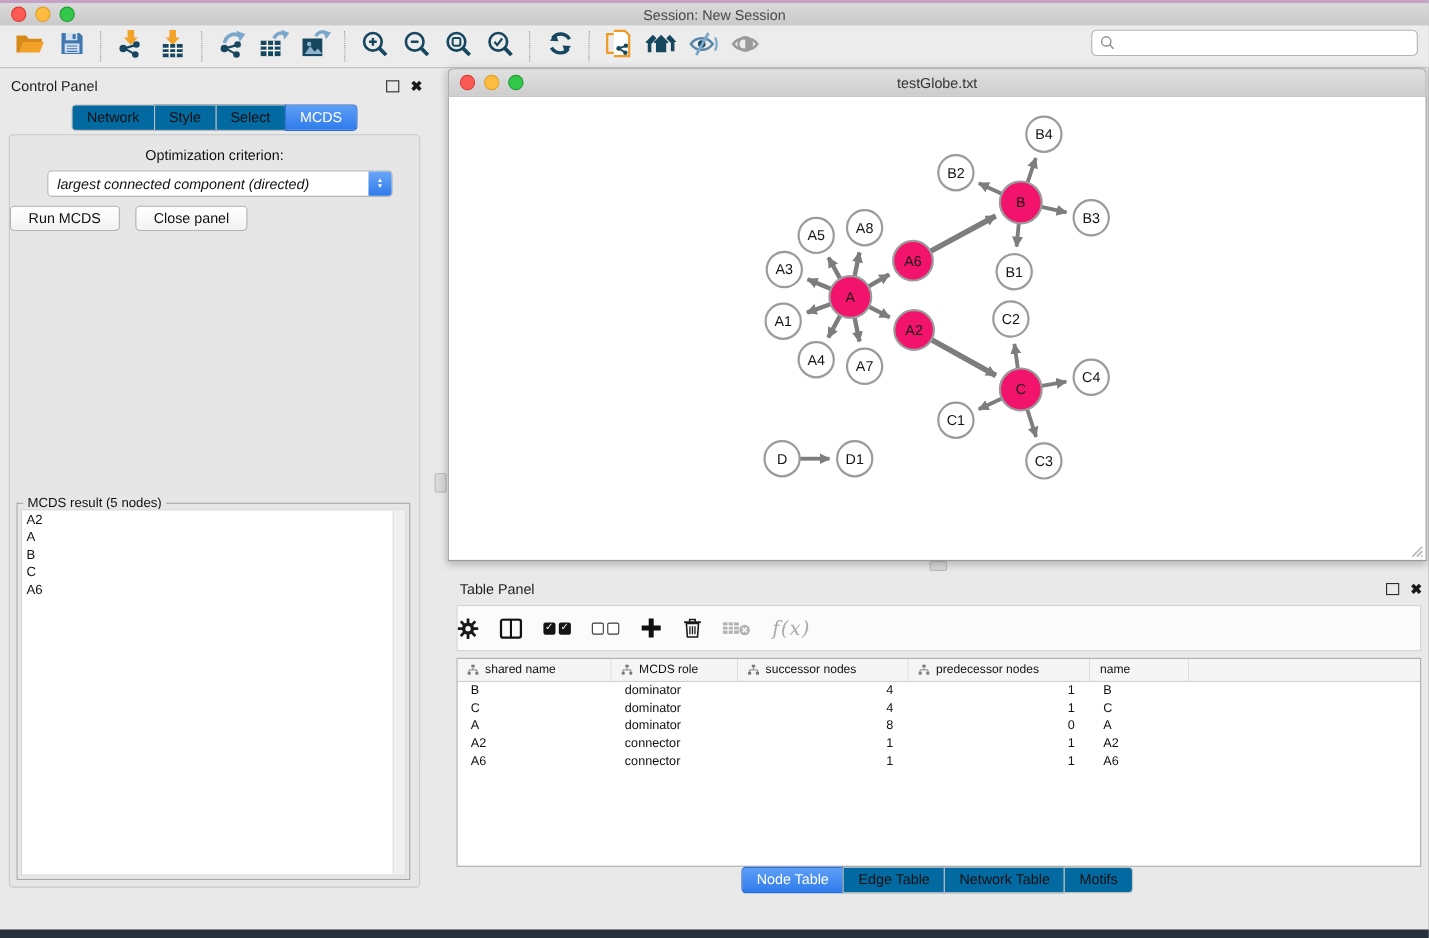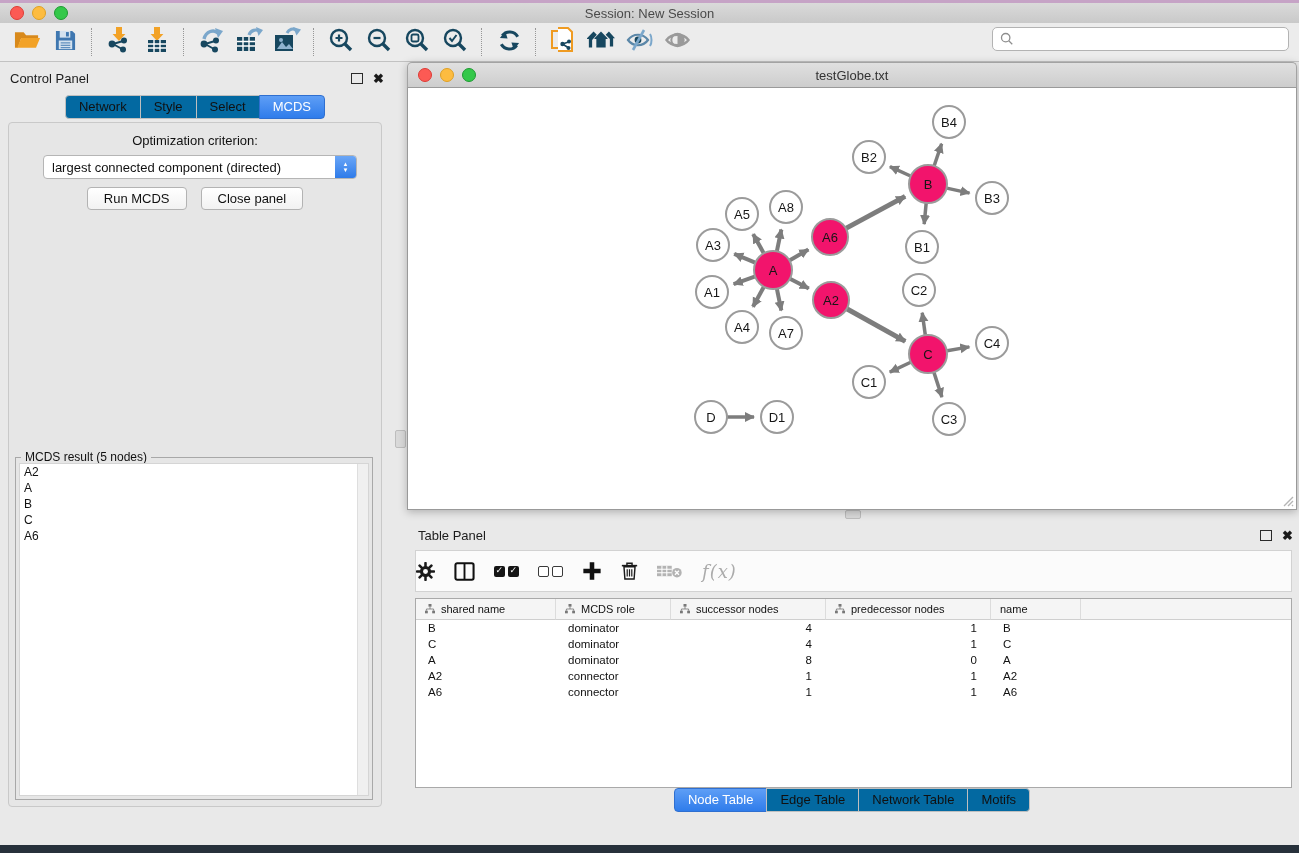--- a/index.html
+++ b/index.html
@@ -36,25 +36,25 @@
   .tab{height:22px;line-height:22px;padding:0 13px;background:#0369a1;border:1px solid #bfbfbf;
     font-size:13px;color:#111;margin-left:-1px;cursor:pointer;white-space:nowrap;}
   .tab:first-child{border-top-left-radius:4px;border-bottom-left-radius:4px;margin-left:0;}
   .tab:last-child{border-top-right-radius:4px;border-bottom-right-radius:4px;}
   .tab.active{background:linear-gradient(#5e9ef6,#2f7ceb);border-color:#2f6fd0;color:#fff;}
   .cp-tabs{position:absolute;top:33px;left:0;width:100%;display:flex;justify-content:center;}
   .cp-content{position:absolute;left:8px;right:8px;top:60px;bottom:8px;background:#e6e6e6;
     border:1px solid #c9c9c9;border-radius:4px;}
   .opt-label{position:absolute;top:10px;left:0;width:100%;text-align:center;font-size:13px;}
   .selectbox{position:absolute;top:32px;left:34px;width:314px;height:24px;background:#fff;
-    border:1px solid #b5b5b5;border-radius:4px;display:flex;align-items:center;box-sizing:border-box;cursor:pointer;}
+    border:1px solid #b5b5b5;border-radius:4px;display:flex;align-items:center;box-sizing:border-box;cursor:pointer;font-style:italic;}
   .selectbox .val{flex:1;font-size:13px;padding-left:8px;white-space:nowrap;overflow:hidden;}
   .selectbox .spin{width:21px;height:100%;background:linear-gradient(#6aa6f7,#2e7be9);
     border-radius:0 3px 3px 0;display:flex;flex-direction:column;align-items:center;justify-content:center;color:#fff;font-size:6px;line-height:6px;}
-  .btn-row{position:absolute;top:64px;left:0;width:100%;display:flex;justify-content:center;gap:14px;}
+  .btn-row{position:absolute;top:64px;left:0;width:100%;display:flex;gap:14px;}
   .push-btn{height:23px;padding:0 16px;background:linear-gradient(#ffffff,#f2f2f2);border:1px solid #b3b3b3;
     border-radius:4px;font-size:13px;font-family:inherit;color:#111;cursor:pointer;}
   .groupbox{position:absolute;left:6px;right:8px;top:334px;bottom:6px;border:1px solid #a8a8a8;}
   .groupbox .legend{position:absolute;top:-8px;left:5px;background:#e6e6e6;padding:0 4px;font-size:12px;}
   .mcds-list{position:absolute;left:3px;right:3px;top:5px;bottom:3px;background:#fff;border:1px solid #d5d5d5;
     overflow:hidden;font-size:12px;}
   .mcds-list .scroll{position:absolute;right:0;top:0;bottom:0;width:10px;background:#f0f0f0;border-left:1px solid #dedede;}
   .mcds-item{line-height:16px;padding-left:4px;}
   
   .net-window{position:absolute;left:407px;top:62px;width:890px;height:448px;

